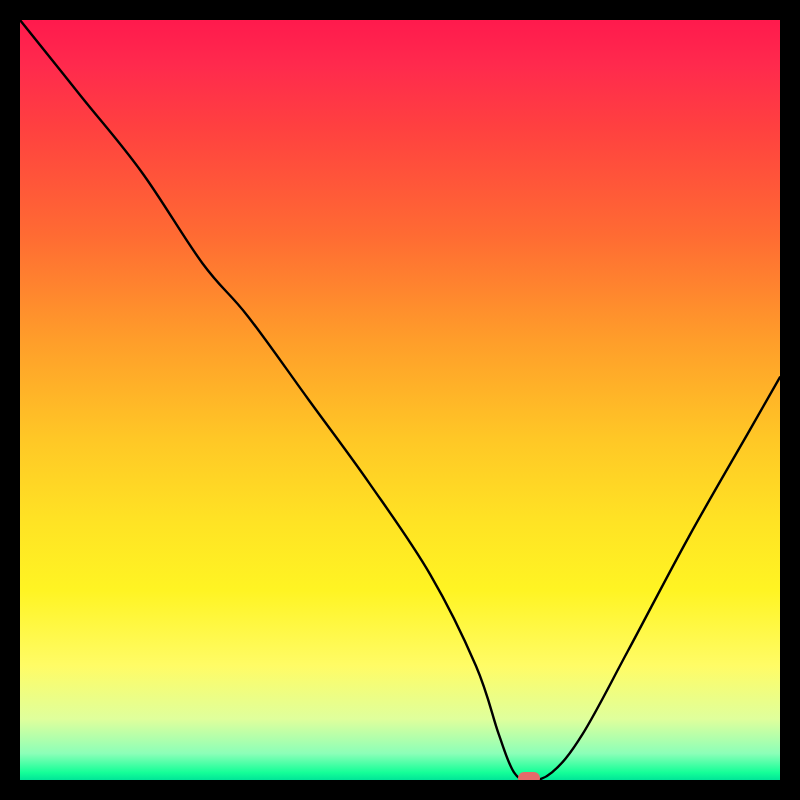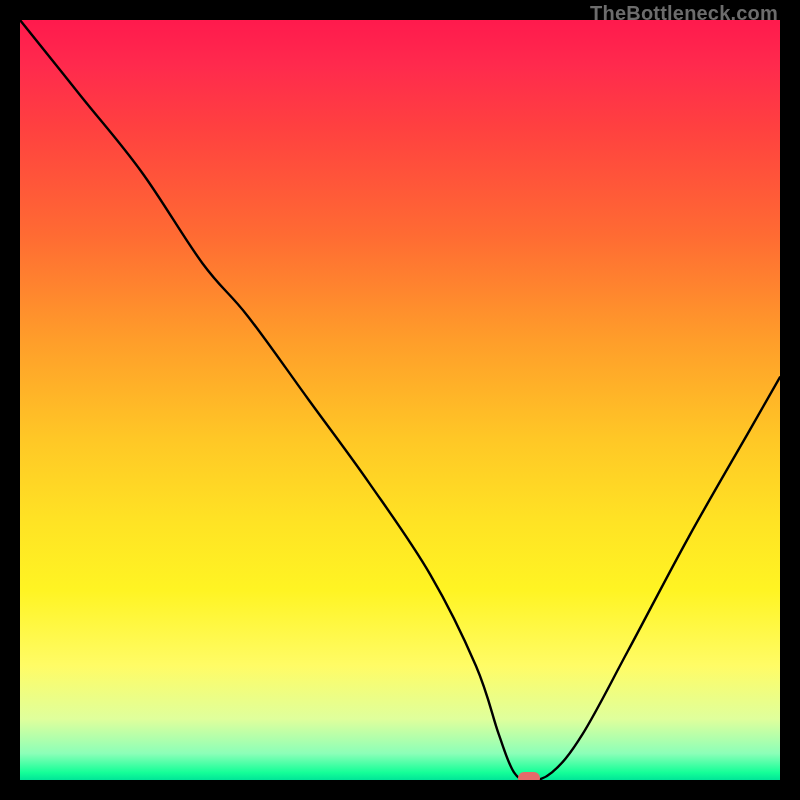--- a/index.html
+++ b/index.html
@@ -81,14 +81,13 @@
   <div class="plot-area">
     <div class="gradient-bg"></div>
 
     <svg class="curve-svg" viewBox="0 0 760 760" preserveAspectRatio="none">
       <path id="curve-path" d="M 0 0 C 10.944 13.68, 38.912000000000006 48.64, 60.800000000000004 76 C 82.688 103.36, 99.71200000000002 121.90400000000001, 121.60000000000001 152 C 143.488 182.09599999999998, 163.24800000000002 217.2079999999999, 182.4 243.19999999999993 C 201.552 269.19199999999995, 208.848 271.776, 228 296.40000000000003 C 247.152 321.02400000000006, 266.91200000000003 349.904, 288.8 380 C 310.688 410.096, 327.71200000000005 432.13599999999997, 349.6 463.59999999999997 C 371.488 495.06399999999996, 391.24800000000005 521.968, 410.40000000000003 554.8 C 429.552 587.632, 443.688 617.272, 456 646 C 468.312 674.728, 471.96000000000004 695.2479999999999, 478.8 714.4 C 485.64 733.552, 488.528 744.192, 494 752.4 C 499.472 760.608, 502.36000000000007 760, 509.20000000000005 760 C 516.0400000000001 760, 522.424 760.608, 532 752.4 C 541.576 744.192, 548.72 736.288, 562.4 714.4 C 576.0799999999999 692.512, 588.848 666.3679999999999, 608 630.8 C 627.152 595.232, 646.9119999999999 556.472, 668.8 516.8 C 690.688 477.12799999999993, 713.184 439.128, 729.6 410.4 C 746.0160000000001 381.67199999999997, 754.528 366.776, 760 357.2" fill="none" stroke="#000" stroke-width="2.4" stroke-linejoin="round" stroke-linecap="round"></path>
     </svg>
 
     <div id="min-marker" class="marker" style="left: 509.2px; top: 758px; background: rgb(229, 106, 106);"></div>
   </div>
 
-  <div class="watermark">TheBottleneck.com</div>
 </div>
 
 </body></html>

